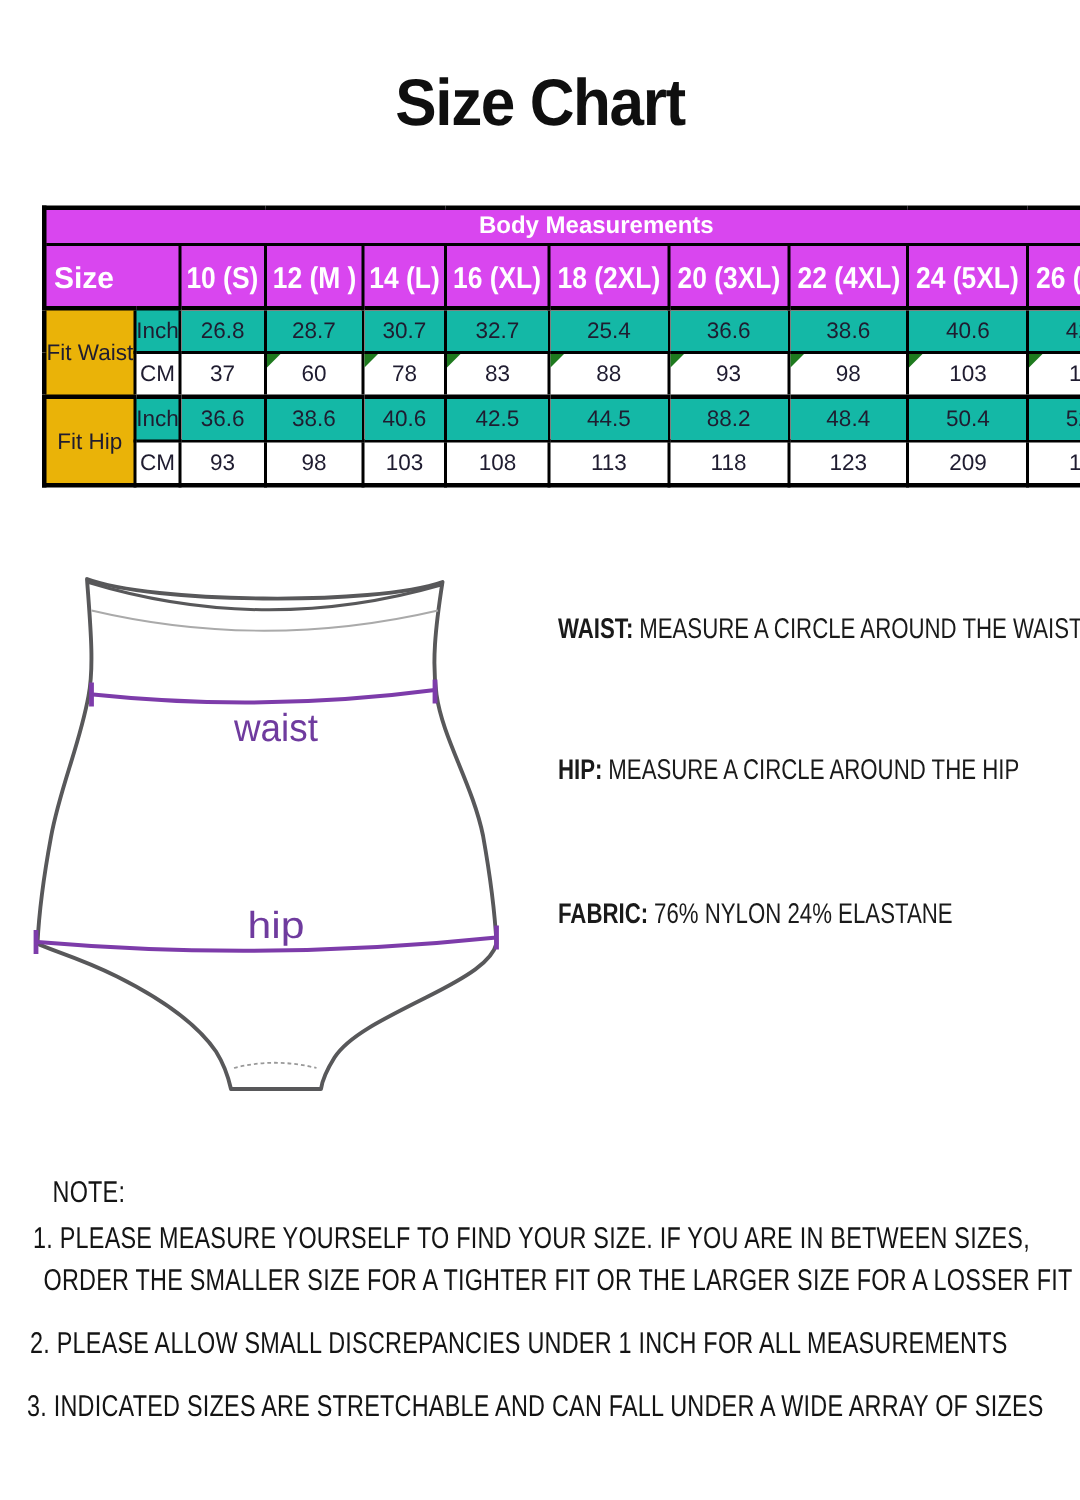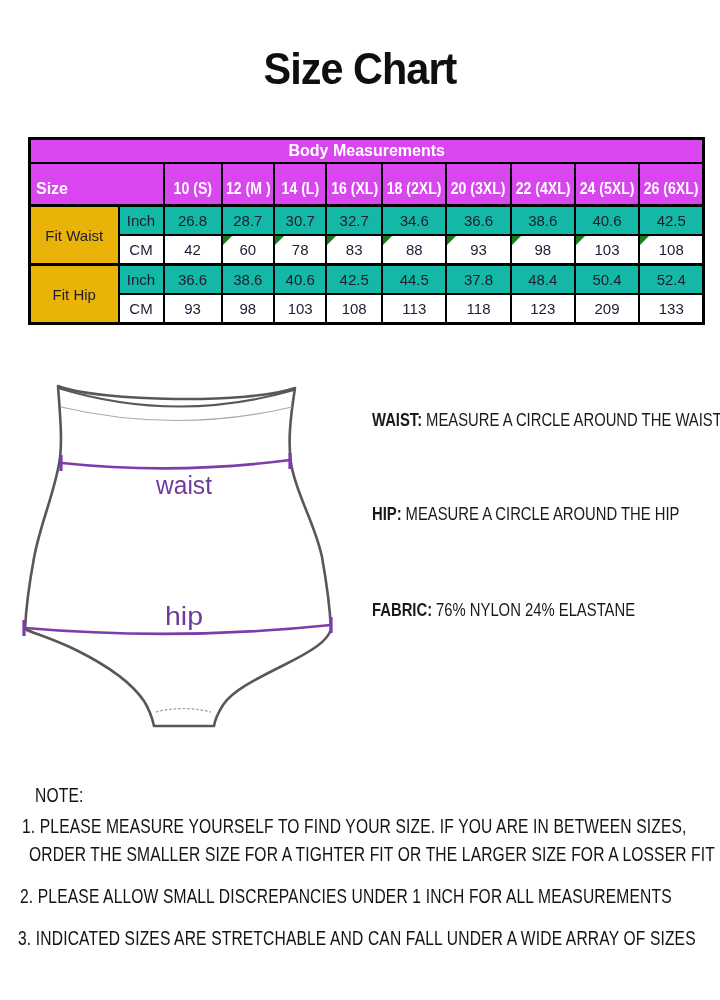--- a/index.html
+++ b/index.html
@@ -11,21 +11,21 @@
          font-size:44px;font-weight:bold;color:#0f0f0f;letter-spacing:-1px;
          transform:scaleX(.94);}
 
   
   .size-table{position:absolute;left:28px;top:137px;border-collapse:collapse;
               table-layout:fixed;border:3px solid #000;background:#fff;}
   .size-table th,.size-table td{border:2px solid #000;padding:0;margin:0;
               text-align:center;vertical-align:middle;white-space:nowrap;}
   .size-table thead th{background:#d946ef;color:#fff;border-color:#000;font-weight:bold;}
   .th-bm{font-size:16px;height:22px;}
-  .sizes-row th{font-size:16px;height:34px;vertical-align:bottom;padding-bottom:6px;}
+  .sizes-row th{font-size:20px;height:34px;vertical-align:bottom;padding-bottom:6px;}
   .sizes-row .cond{display:inline-block;transform:scaleX(.88);transform-origin:center bottom;}
   .th-size{text-align:left !important;padding-left:5px !important;font-size:17px;}
   .size-table tbody td{font-size:15px;color:#1f1c30;height:27px;}
   .rowlabel{font-size:16px;color:#151515;background:#eab308;}
   .lav{background:#14b8a6;}
   .grp td{border-top:3px solid #000;}
   .val{position:relative;}
   .flag{position:absolute;top:0;left:0;width:0;height:0;display:block;
         border-top:9px solid #1e7a1e;border-right:9px solid transparent;}
 
@@ -80,47 +80,47 @@
       </tr>
     </thead>
     <tbody>
       <tr class="grp">
         <td class="rowlabel" rowspan="2">Fit Waist</td>
         <td class="lav">Inch</td>
         <td class="val lav">26.8</td>
         <td class="val lav">28.7</td>
         <td class="val lav">30.7</td>
         <td class="val lav">32.7</td>
-        <td class="val lav">34.6</td>
+        <td class="val lav">25.4</td>
         <td class="val lav">36.6</td>
         <td class="val lav">38.6</td>
         <td class="val lav">40.6</td>
         <td class="val lav">42.5</td>
       </tr>
       <tr>
         <td>CM</td>
-        <td class="val"><span>42</span></td>
+        <td class="val"><span>37</span></td>
         <td class="val"><i class="flag"></i><span>60</span></td>
         <td class="val"><i class="flag"></i><span>78</span></td>
         <td class="val"><i class="flag"></i><span>83</span></td>
         <td class="val"><i class="flag"></i><span>88</span></td>
         <td class="val"><i class="flag"></i><span>93</span></td>
         <td class="val"><i class="flag"></i><span>98</span></td>
         <td class="val"><i class="flag"></i><span>103</span></td>
         <td class="val"><i class="flag"></i><span>108</span></td>
       </tr>
       <tr class="grp">
         <td class="rowlabel" rowspan="2">Fit Hip</td>
         <td class="lav">Inch</td>
         <td class="val lav">36.6</td>
         <td class="val lav">38.6</td>
         <td class="val lav">40.6</td>
         <td class="val lav">42.5</td>
         <td class="val lav">44.5</td>
-        <td class="val lav">37.8</td>
+        <td class="val lav">88.2</td>
         <td class="val lav">48.4</td>
         <td class="val lav">50.4</td>
         <td class="val lav">52.4</td>
       </tr>
       <tr>
         <td>CM</td>
         <td class="val">93</td>
         <td class="val">98</td>
         <td class="val">103</td>
         <td class="val">108</td>

